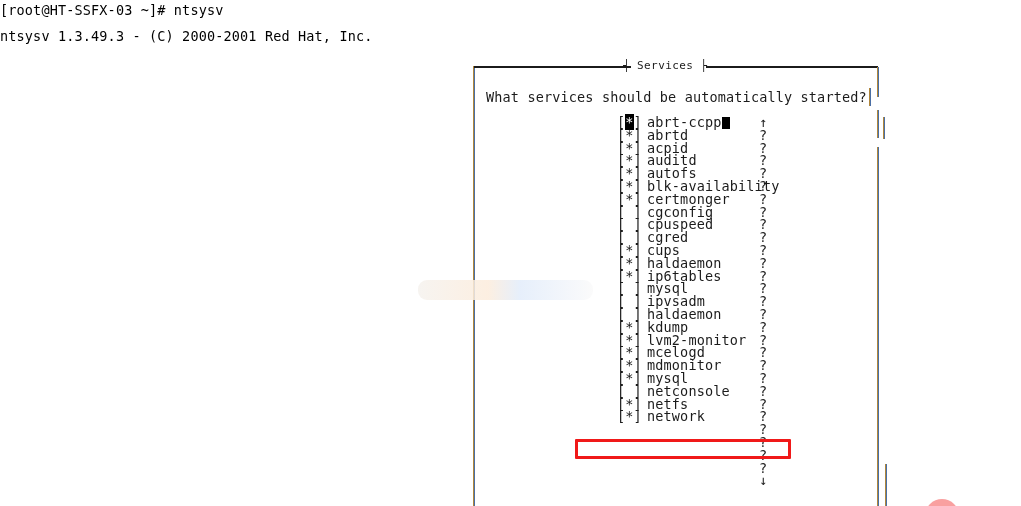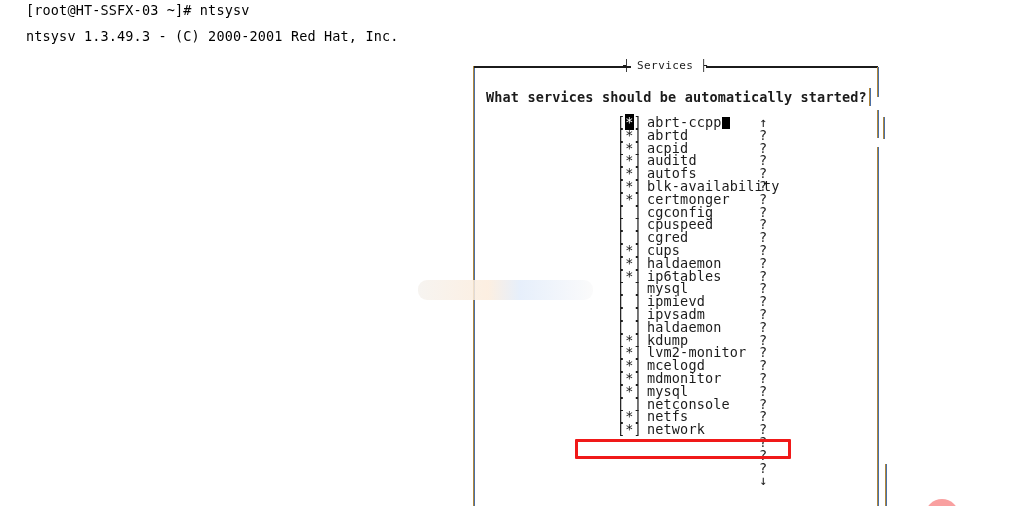--- a/index.html
+++ b/index.html
@@ -24,21 +24,20 @@
     top: 0;
     width: 470px;
   }
   .term-line {
     font-family: "DejaVu Sans Mono", "Liberation Mono", monospace;
     font-size: 13.5px;
     line-height: 16px;
     white-space: pre;
     color: #000;
     letter-spacing: 0.15px;
-    margin-left: 26px;
   }
   #term-prompt-line { margin-top: 2px; }
   #term-version-line { margin-top: 10px; }
 
   
   #ntsysv-dialog {
     position: absolute;
     left: 473px;
     top: 62px;
     width: 410px;
@@ -94,21 +93,20 @@
 
   #dialog-question {
     position: absolute;
     left: 13px;
     top: 27px;
     font-size: 13.5px;
     line-height: 16px;
     white-space: pre;
     letter-spacing: 0.15px;
     color: #1b1b1b;
-    font-weight: bold;
   }
   #dialog-question-bar {
     position: absolute;
     left: 396px;
     top: 26px;
     width: 2px;
     height: 18px;
     background: linear-gradient(to right, #b0863c 0 1px, #4a6fa5 1px 2px);
   }
 
@@ -241,21 +239,20 @@
       <div class="service-row"><span class="svc-box">[*]</span><span class="svc-name">autofs</span></div>
       <div class="service-row"><span class="svc-box">[*]</span><span class="svc-name">blk-availability</span></div>
       <div class="service-row"><span class="svc-box">[*]</span><span class="svc-name">certmonger</span></div>
       <div class="service-row"><span class="svc-box">[ ]</span><span class="svc-name">cgconfig</span></div>
       <div class="service-row"><span class="svc-box">[ ]</span><span class="svc-name">cpuspeed</span></div>
       <div class="service-row"><span class="svc-box">[ ]</span><span class="svc-name">cgred</span></div>
       <div class="service-row"><span class="svc-box">[*]</span><span class="svc-name">cups</span></div>
       <div class="service-row"><span class="svc-box">[*]</span><span class="svc-name">haldaemon</span></div>
       <div class="service-row"><span class="svc-box">[*]</span><span class="svc-name">ip6tables</span></div>
       <div class="service-row"><span class="svc-box">[ ]</span><span class="svc-name">mysql</span></div>
-      <div class="service-row"><span class="svc-box">[ ]</span><span class="svc-name">ipmievd</span></div>
       <div class="service-row"><span class="svc-box">[ ]</span><span class="svc-name">ipvsadm</span></div>
       <div class="service-row"><span class="svc-box">[ ]</span><span class="svc-name">haldaemon</span></div>
       <div class="service-row"><span class="svc-box">[*]</span><span class="svc-name">kdump</span></div>
       <div class="service-row"><span class="svc-box">[*]</span><span class="svc-name">lvm2-monitor</span></div>
       <div class="service-row"><span class="svc-box">[*]</span><span class="svc-name">mcelogd</span></div>
       <div class="service-row"><span class="svc-box">[*]</span><span class="svc-name">mdmonitor</span></div>
       <div class="service-row"><span class="svc-box">[*]</span><span class="svc-name">mysql</span></div>
       <div class="service-row"><span class="svc-box">[ ]</span><span class="svc-name">netconsole</span></div>
       <div class="service-row"><span class="svc-box">[*]</span><span class="svc-name">netfs</span></div>
       <div class="service-row"><span class="svc-box">[*]</span><span class="svc-name">network</span></div>

